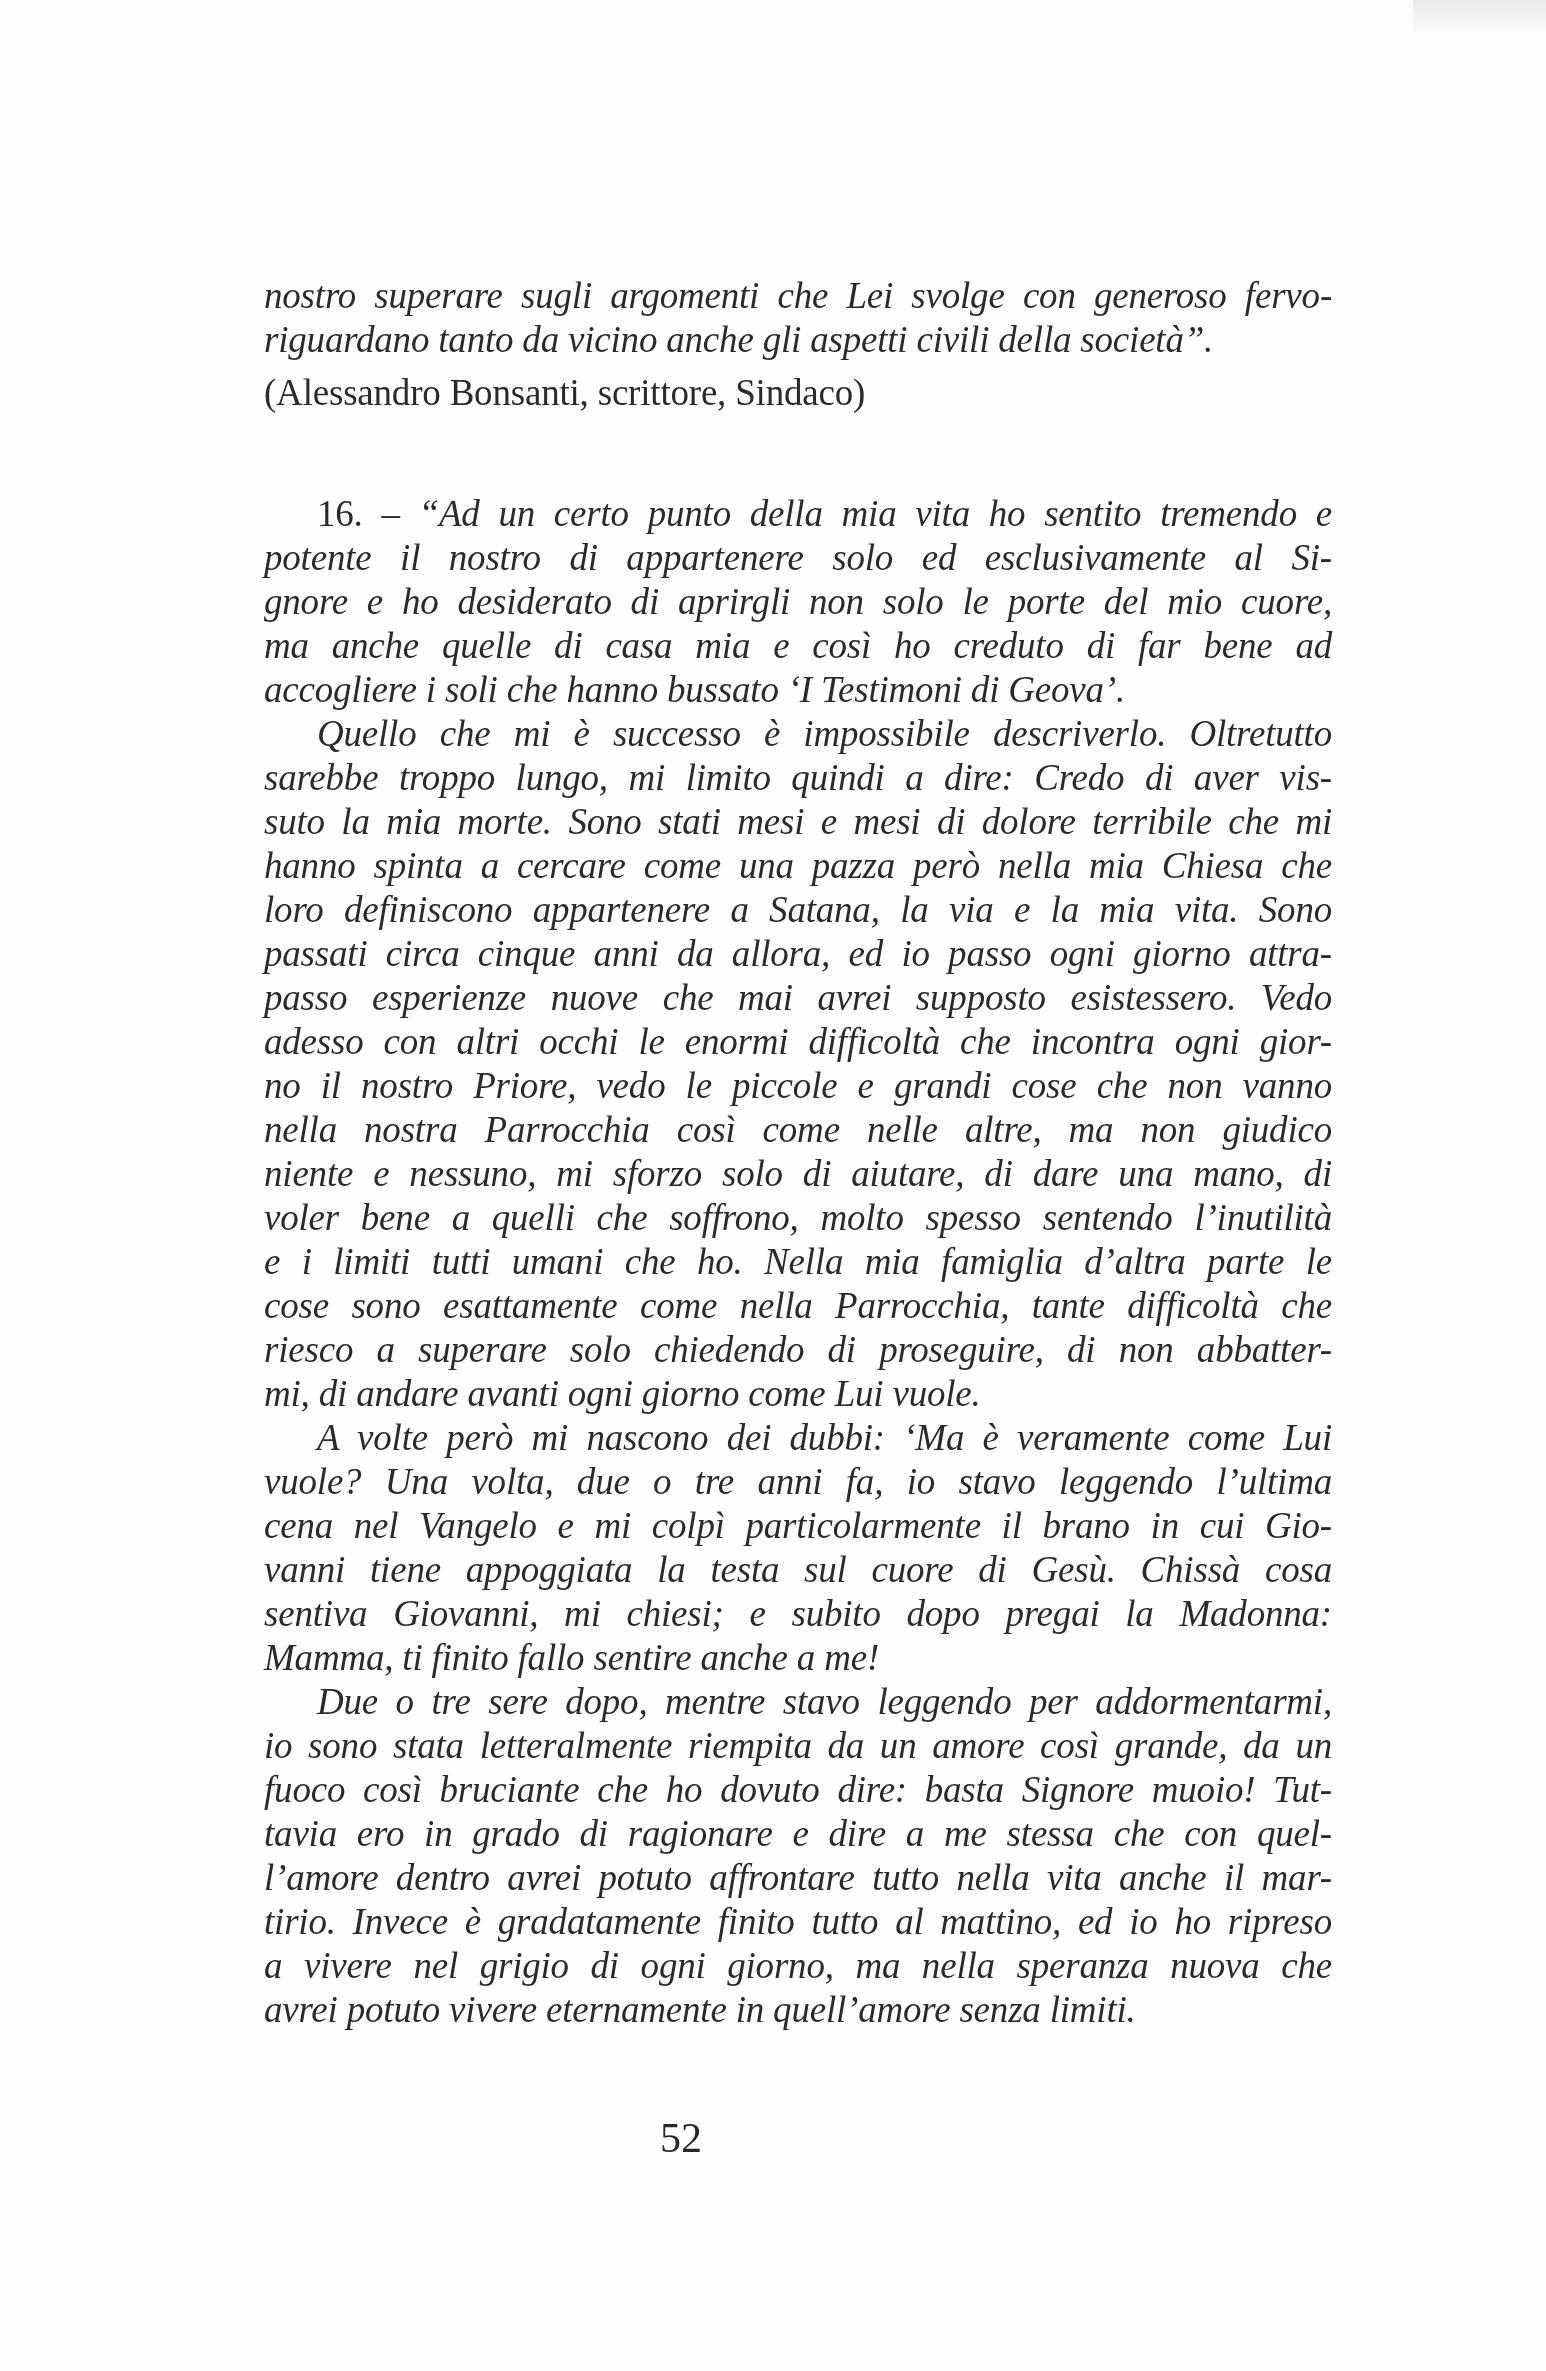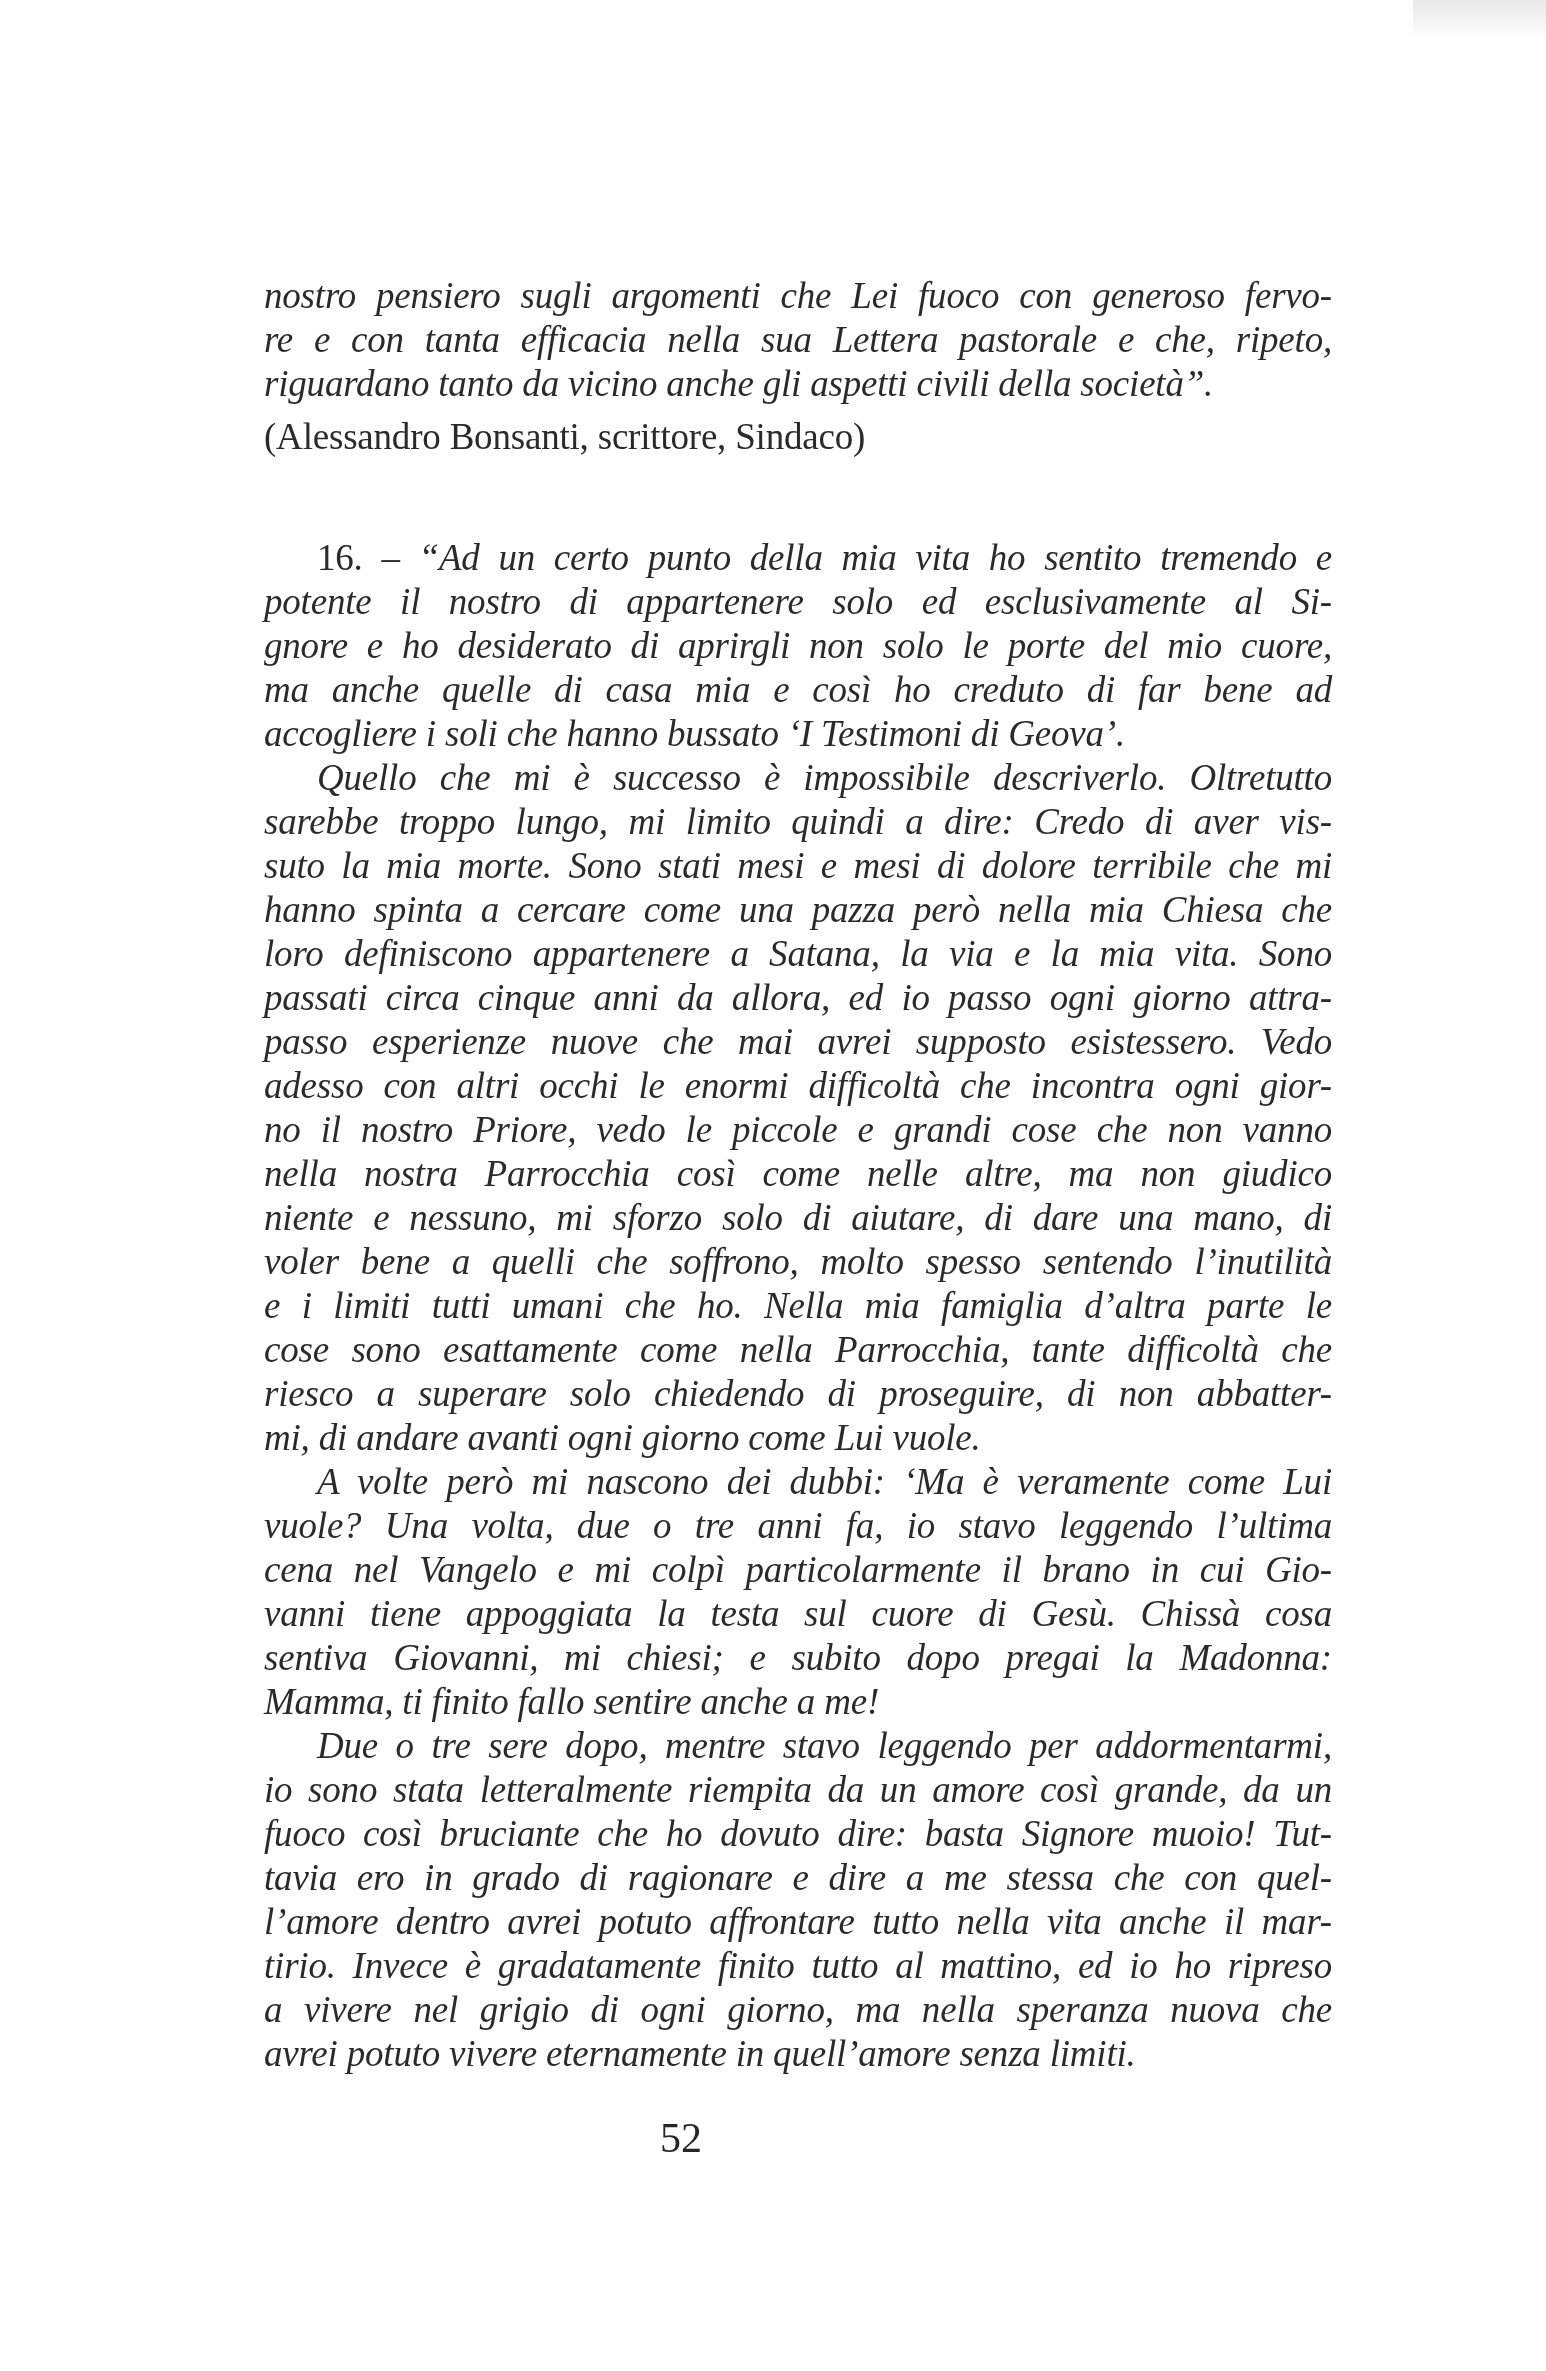--- a/index.html
+++ b/index.html
@@ -46,22 +46,21 @@
   }
 </style>
 </head>
 <body>
 
 <div class="scan-edge"></div>
 
 <div class="page">
 
   <div>
-    <span class="line">nostro pensiero sugli argomenti che Lei fuoco con generoso fervo-</span>
-    <span class="line">re e con tanta efficacia nella sua Lettera pastorale e che, ripeto,</span>
+    <span class="line">nostro superare sugli argomenti che Lei svolge con generoso fervo-</span>
     <span class="line last">riguardano tanto da vicino anche gli aspetti civili della società”.</span>
     <span class="line last roman">(Alessandro Bonsanti, scrittore, Sindaco)</span>
   </div>
 
   <div class="gap"></div>
 
   <div>
     <div>
       <span class="line indent"><span class="roman">16. –</span> <span>“Ad un certo punto della mia vita ho sentito tremendo e</span></span>
       <span class="line">potente il nostro di appartenere solo ed esclusivamente al Si-</span>

